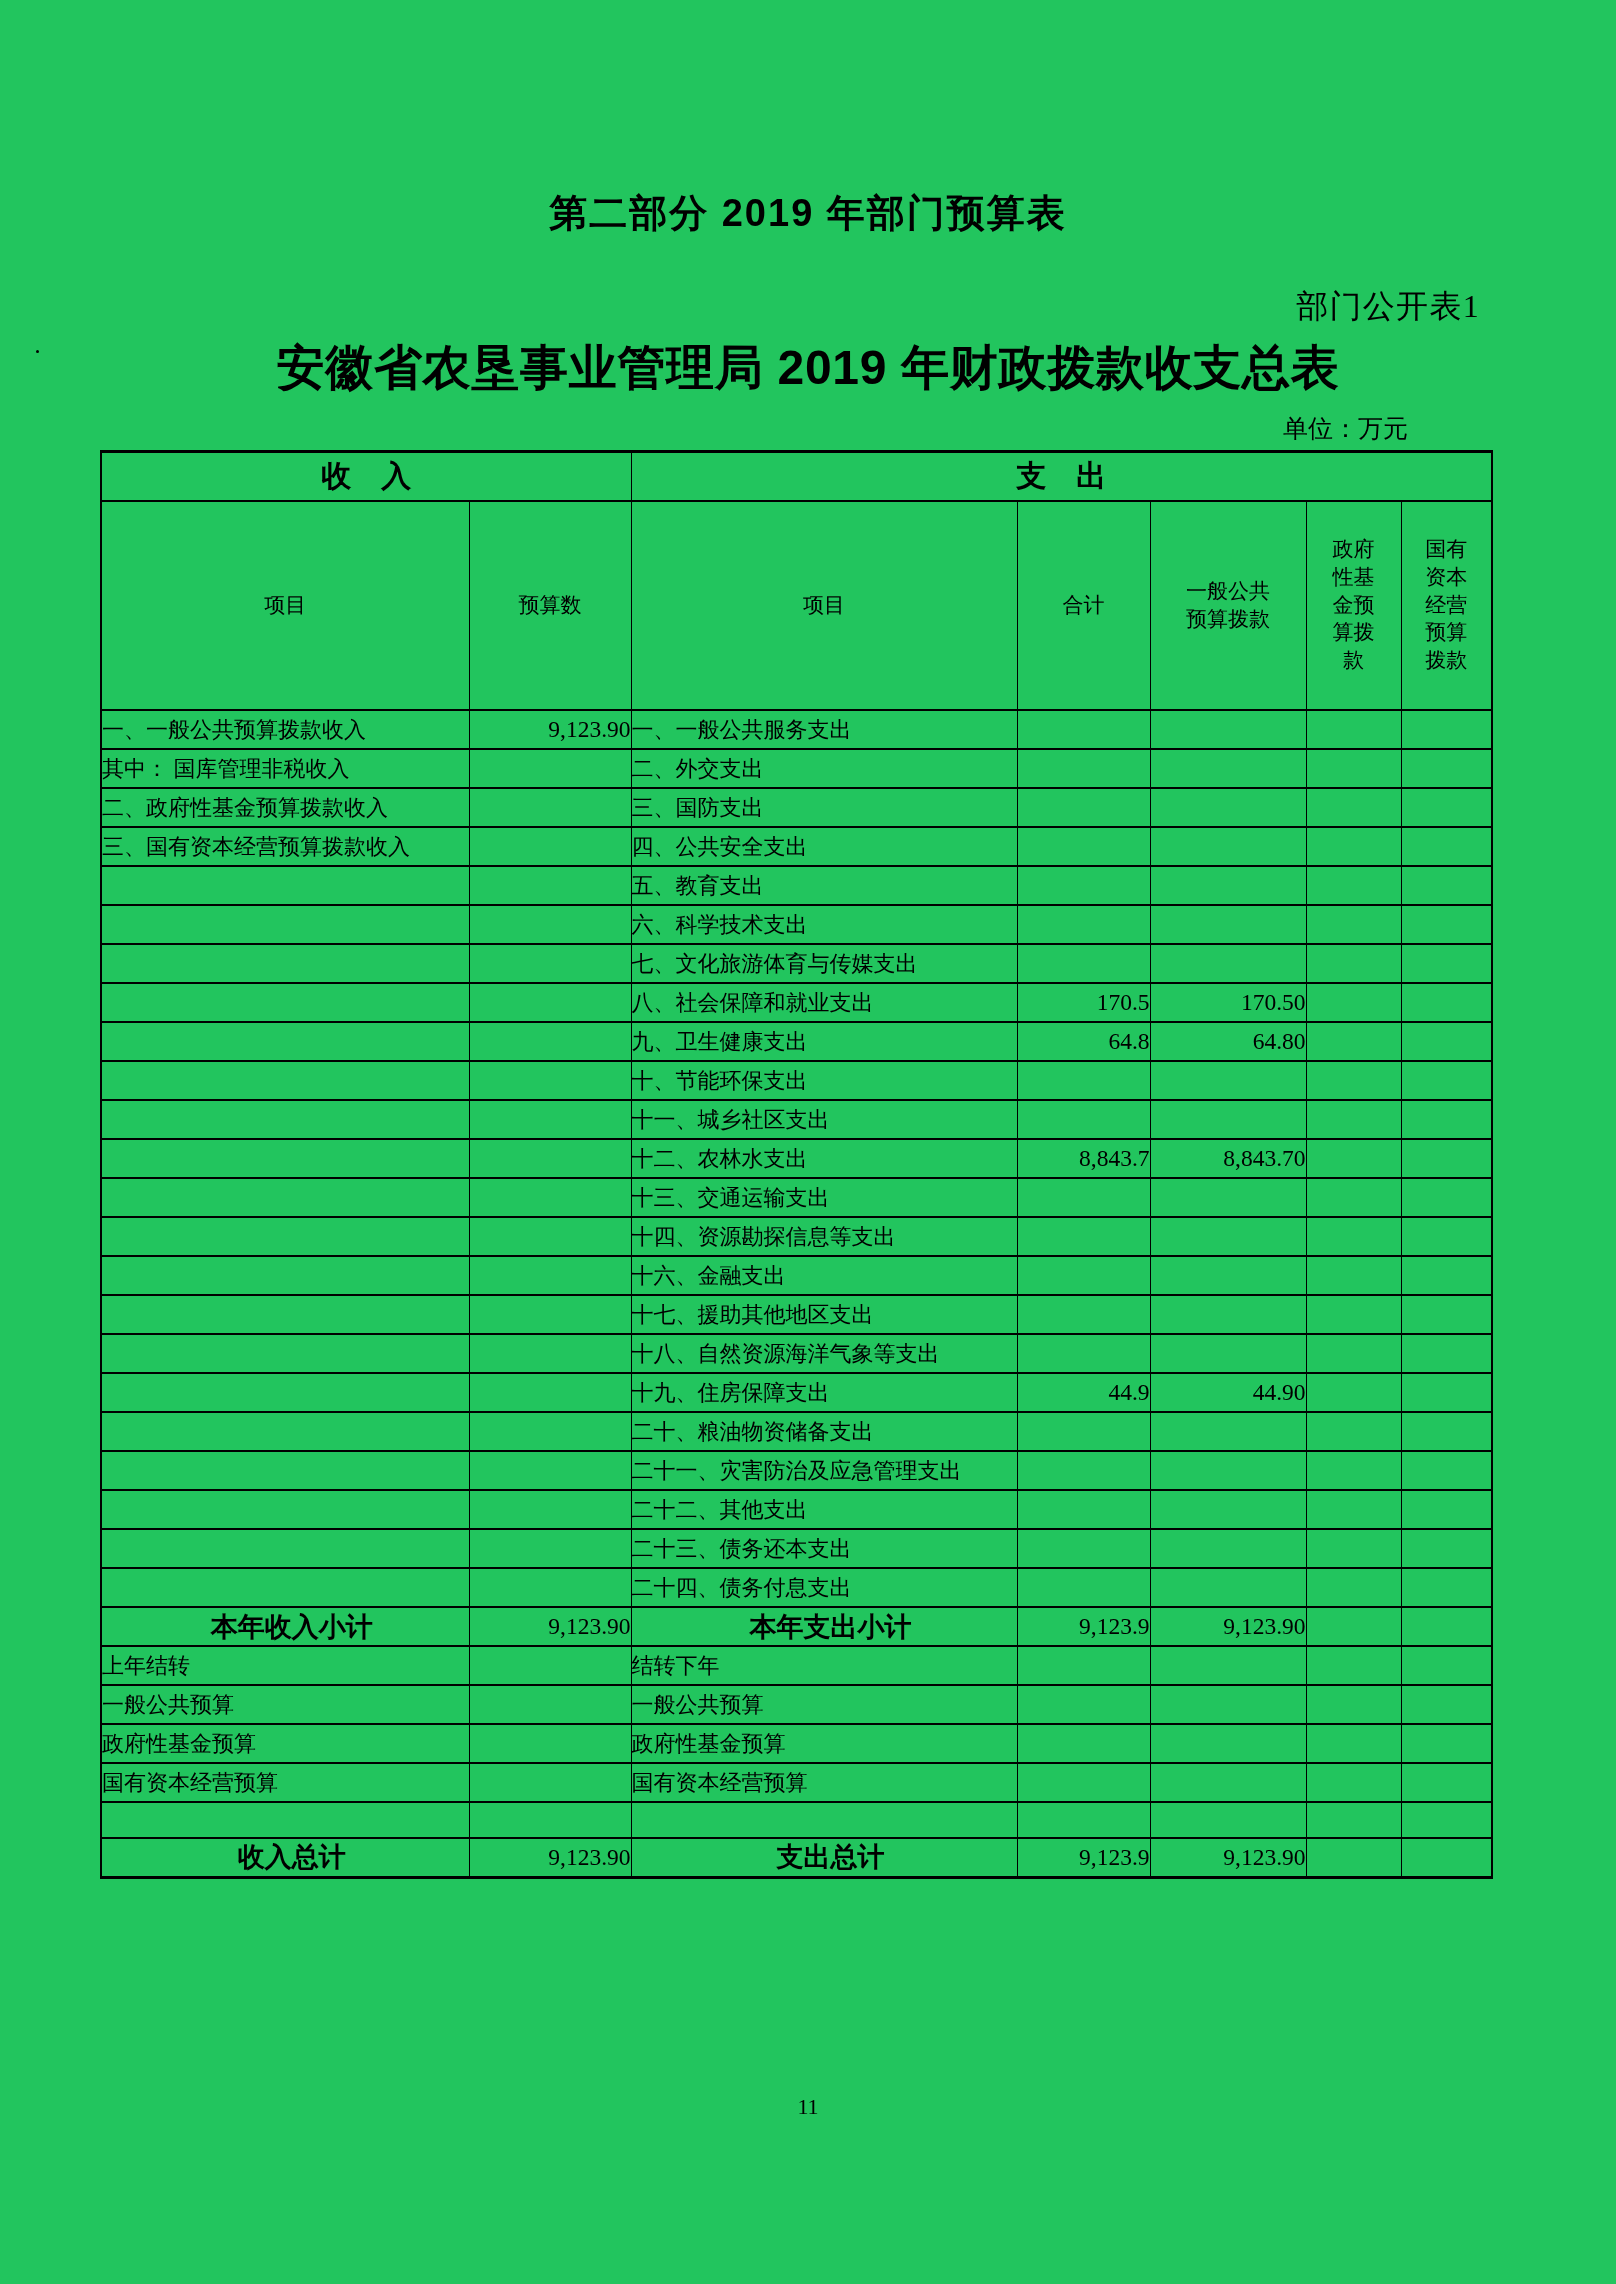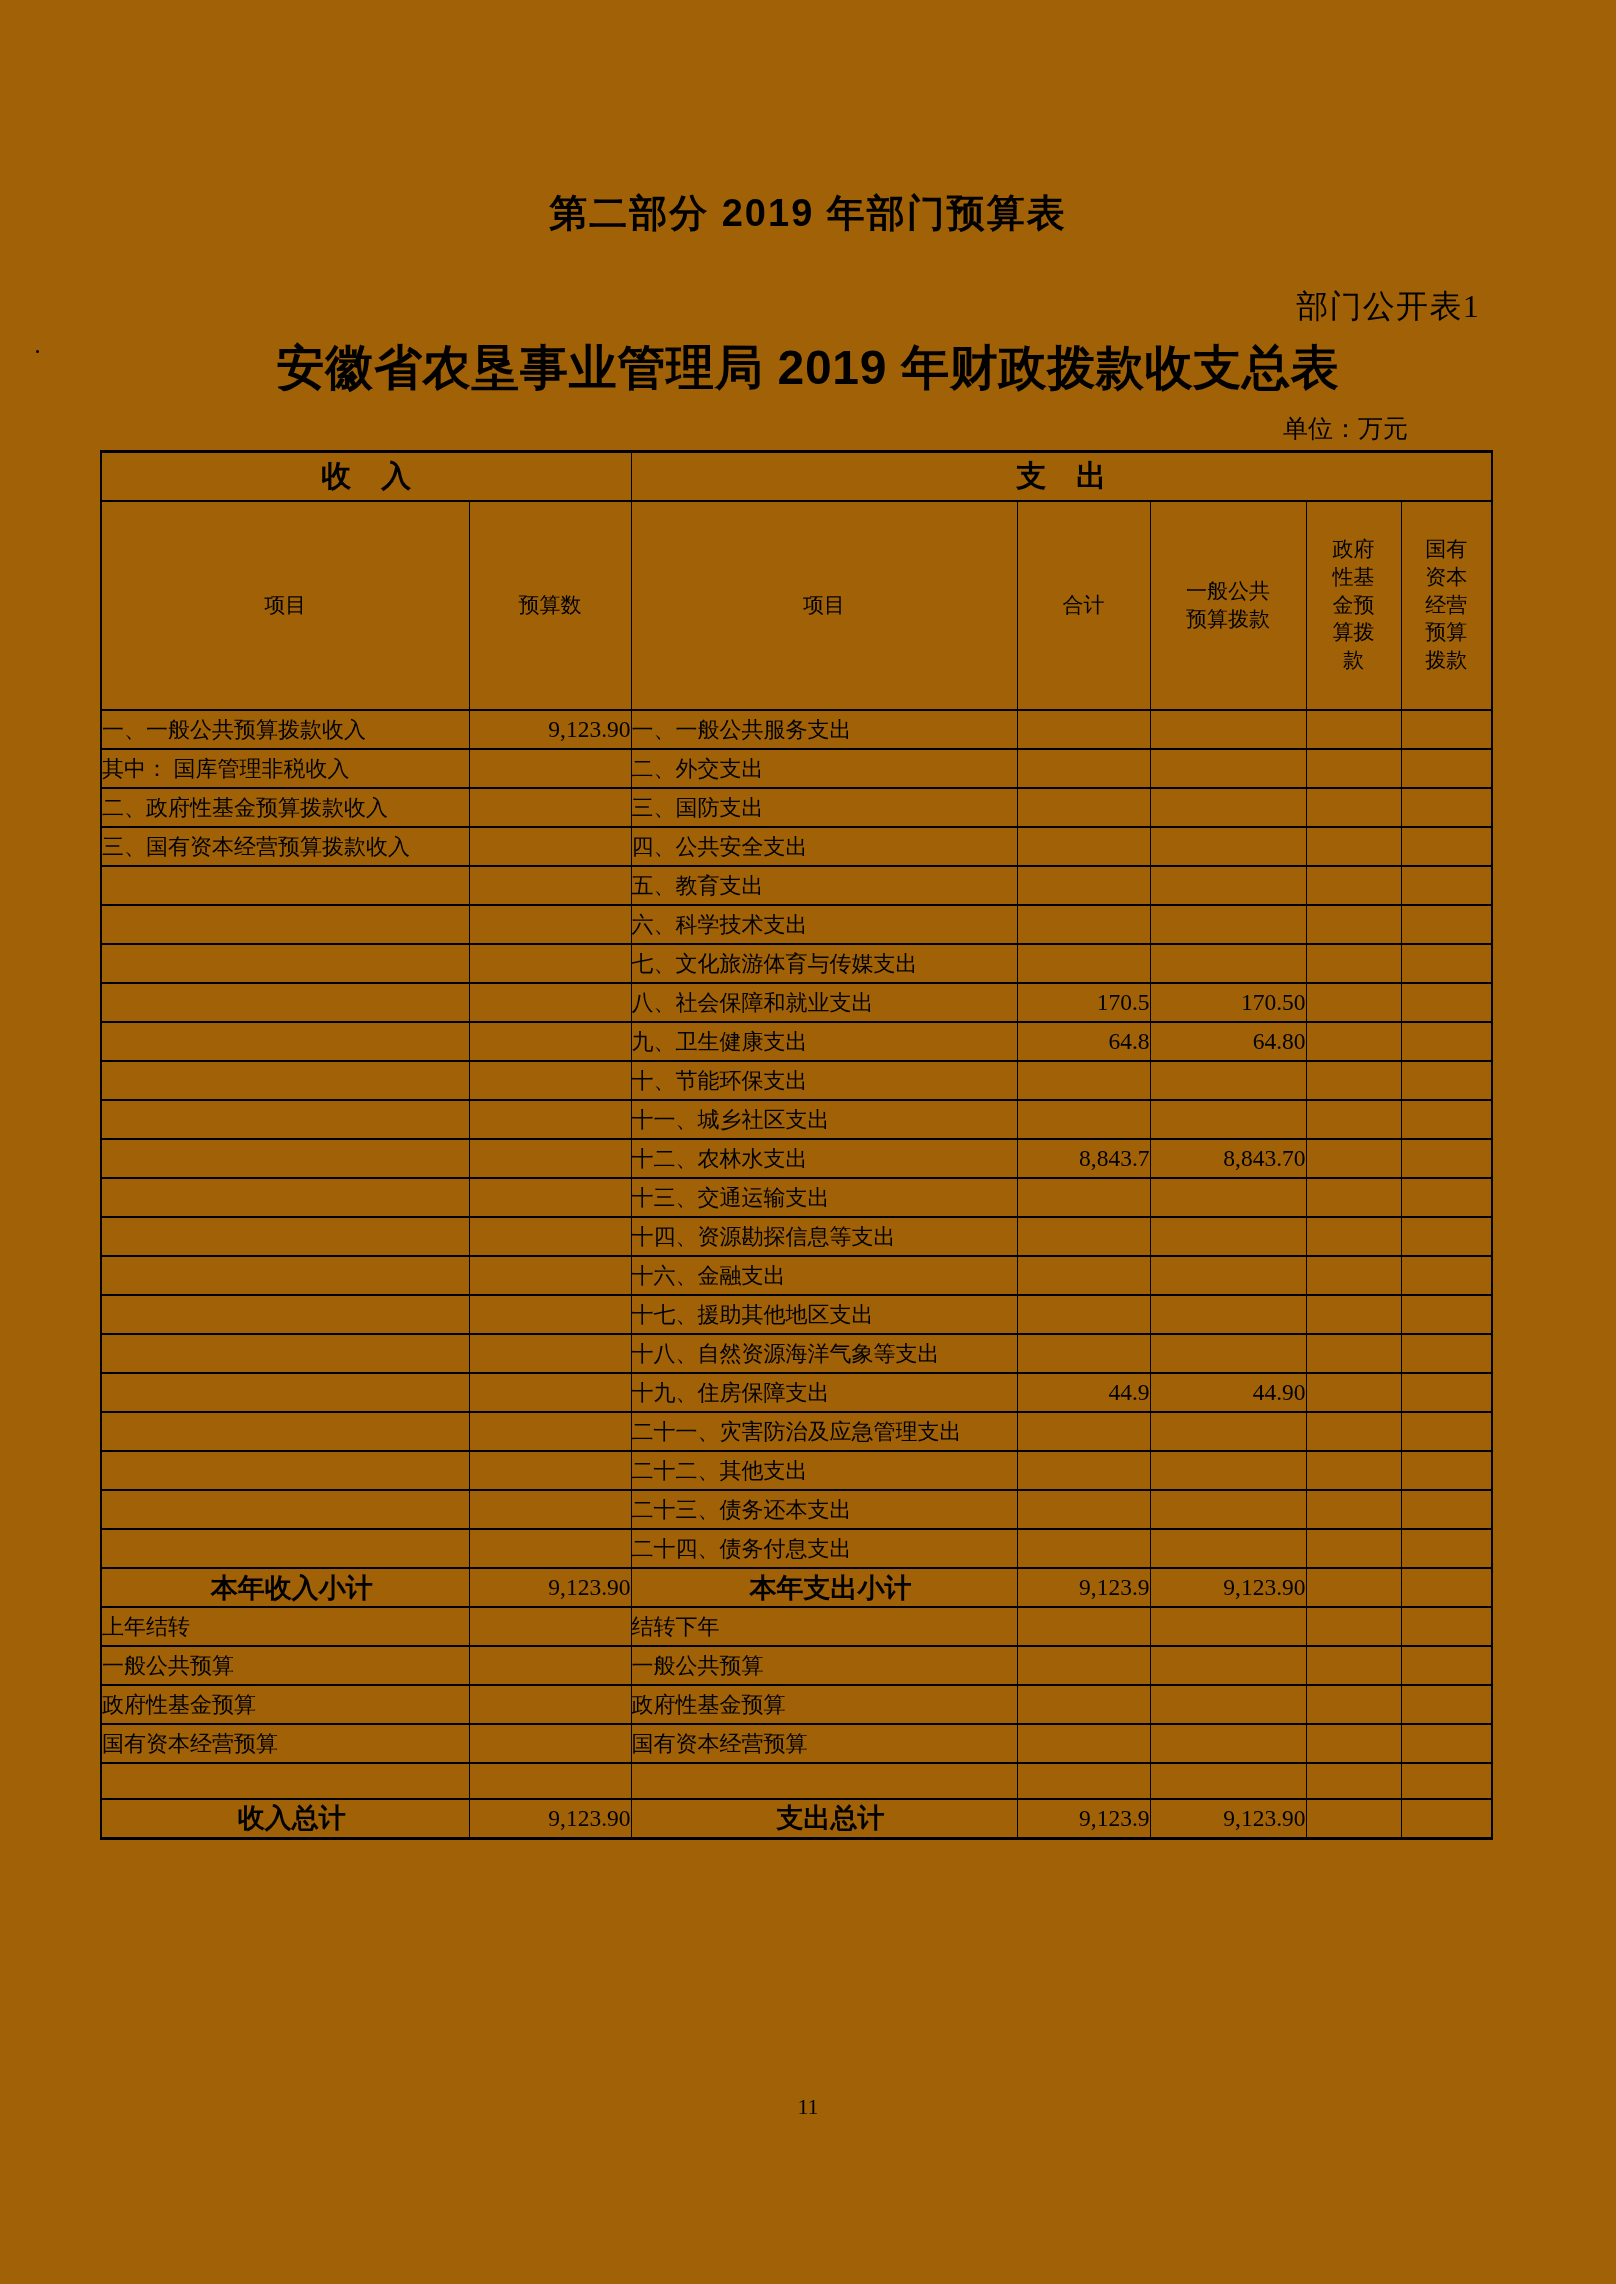--- a/index.html
+++ b/index.html
@@ -1,17 +1,17 @@
 <!DOCTYPE html>
 <html style="font-size:10.4px"><head>
 <meta charset="utf-8">
 <style>
   html,body{margin:0;padding:0;background:#ffffff;}
   .page{
-    position:relative;width:1616px;height:2284px;background:#a16207;
+    position:relative;width:1616px;height:2284px;background:#22c55e;
     color:#000;font-family:"Liberation Serif","DejaVu Serif",serif;overflow:hidden;
   }
   .part-title{
     position:absolute;top:188px;left:0;width:100%;text-align:center;
     font-family:"Liberation Sans","DejaVu Sans",sans-serif;
     font-weight:bold;font-size:38px;letter-spacing:2px;
   }
   .form-label{
     position:absolute;top:285px;right:136px;font-size:32px;letter-spacing:1.3px;
   }
@@ -263,20 +263,29 @@
           <td class="c-num"></td>
           <td class="c-item c-expense">十九、住房保障支出</td>
           <td class="c-num">44.9</td>
           <td class="c-num">44.90</td>
           <td class="c-num"></td>
           <td class="c-num"></td>
         </tr>
         <tr class="row-data">
           <td class="c-item c-income"></td>
           <td class="c-num"></td>
+          <td class="c-item c-expense">二十、粮油物资储备支出</td>
+          <td class="c-num"></td>
+          <td class="c-num"></td>
+          <td class="c-num"></td>
+          <td class="c-num"></td>
+        </tr>
+        <tr class="row-data">
+          <td class="c-item c-income"></td>
+          <td class="c-num"></td>
           <td class="c-item c-expense">二十一、灾害防治及应急管理支出</td>
           <td class="c-num"></td>
           <td class="c-num"></td>
           <td class="c-num"></td>
           <td class="c-num"></td>
         </tr>
         <tr class="row-data">
           <td class="c-item c-income"></td>
           <td class="c-num"></td>
           <td class="c-item c-expense">二十二、其他支出</td>

